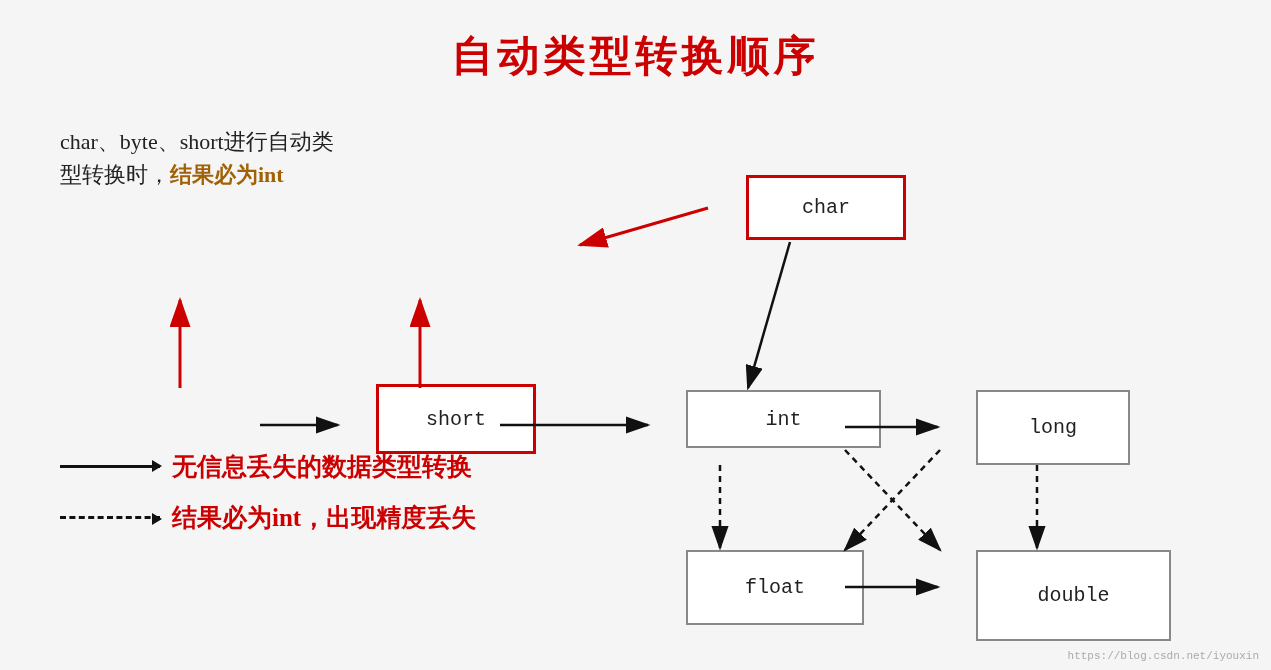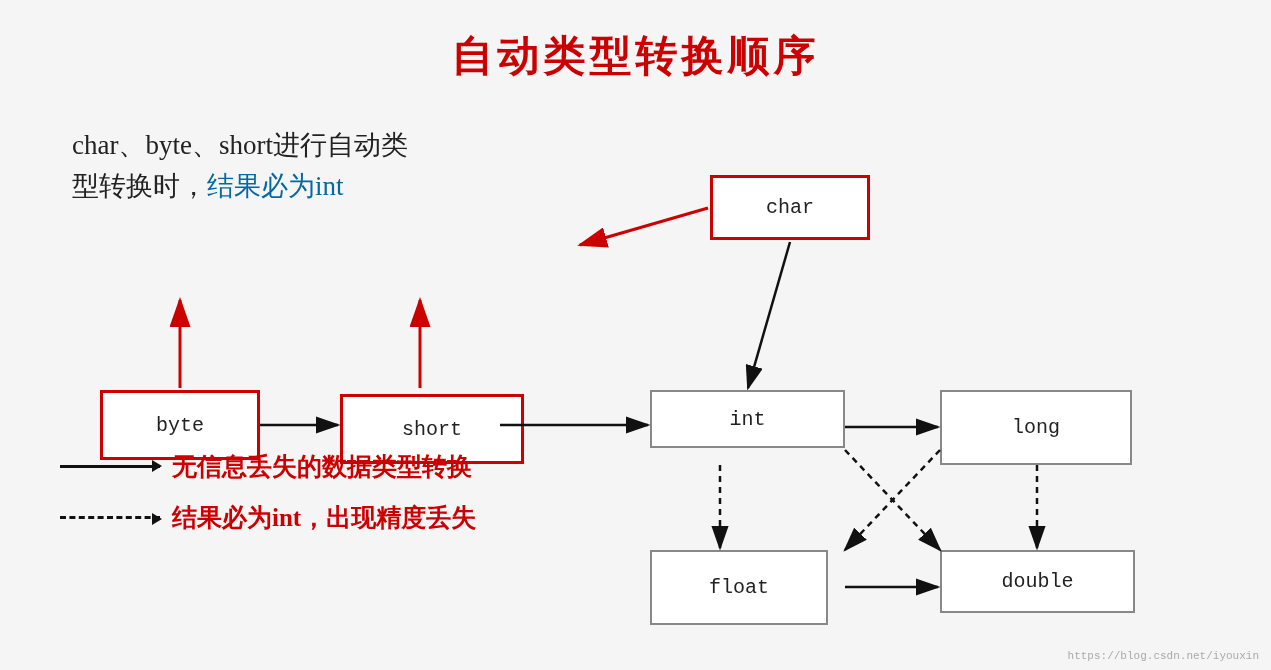--- a/index.html
+++ b/index.html
@@ -34,41 +34,41 @@
       left: 0;
       width: 1271px;
       height: 570px;
     }
 
     
     .text-block {
       position: absolute;
       top: 35px;
       left: 60px;
-      font-size: 27px;
+      font-size: 22px;
       color: #222;
       line-height: 1.5;
-      margin-left: 12px;
     }
     .text-block .red {
-      color: #0369a1;
-      font-weight: normal;
+      color: #a16207;
+      font-weight: bold;
     }
 
     
     .box {
       position: absolute;
       border: 2px solid #888;
       background: #fff;
       display: flex;
       align-items: center;
       justify-content: center;
       font-family: 'Courier New', monospace;
       font-size: 20px;
       color: #222;
+      margin-left: 36px;
     }
 
     .box-red {
       border: 3px solid #cc0000;
       background: #fff;
     }
 
     
     .legend {
       position: absolute;
@@ -154,45 +154,42 @@
 
     <div class="text-block">
       <div>
         <span>char、byte、short进行自动类</span>
       </div>
       <div>
         <span>型转换时，</span><span class="red">结果必为int</span>
       </div>
     </div>
 
-    <div class="box box-red" style="left:100px; top:300px; width:160px; height:70px;">
-      <span>byte</span>
-    </div>
-
-    <div class="box box-red" style="left:340px; top:304px; width:184px; height:70px;">
+
+    <div class="box box-red" style="left:340px; top:294px; width:160px; height:70px;">
       <span>short</span>
     </div>
 
     <div class="box box-red" style="left:710px; top:85px; width:160px; height:65px;">
       <span>char</span>
     </div>
 
     <div class="box" style="left:650px; top:300px; width:195px; height:58px;">
       <span>int</span>
     </div>
 
-    <div class="box" style="left:940px; top:300px; width:192px; height:75px;">
+    <div class="box" style="left:940px; top:300px; width:154px; height:75px;">
       <span>long</span>
     </div>
 
     <div class="box" style="left:650px; top:460px; width:178px; height:75px;">
       <span>float</span>
     </div>
 
-    <div class="box" style="left:940px; top:460px; width:195px; height:63px;">
+    <div class="box" style="left:940px; top:460px; width:195px; height:91px;">
       <span>double</span>
     </div>
 
     <svg class="diagram-svg">
       <defs>
         <marker id="arrow-black" markerWidth="10" markerHeight="7" refX="9" refY="3.5" orient="auto">
           <polygon points="0 0, 10 3.5, 0 7" fill="#111"></polygon>
         </marker>
         <marker id="arrow-red" markerWidth="10" markerHeight="7" refX="9" refY="3.5" orient="auto">
           <polygon points="0 0, 10 3.5, 0 7" fill="#cc0000"></polygon>

